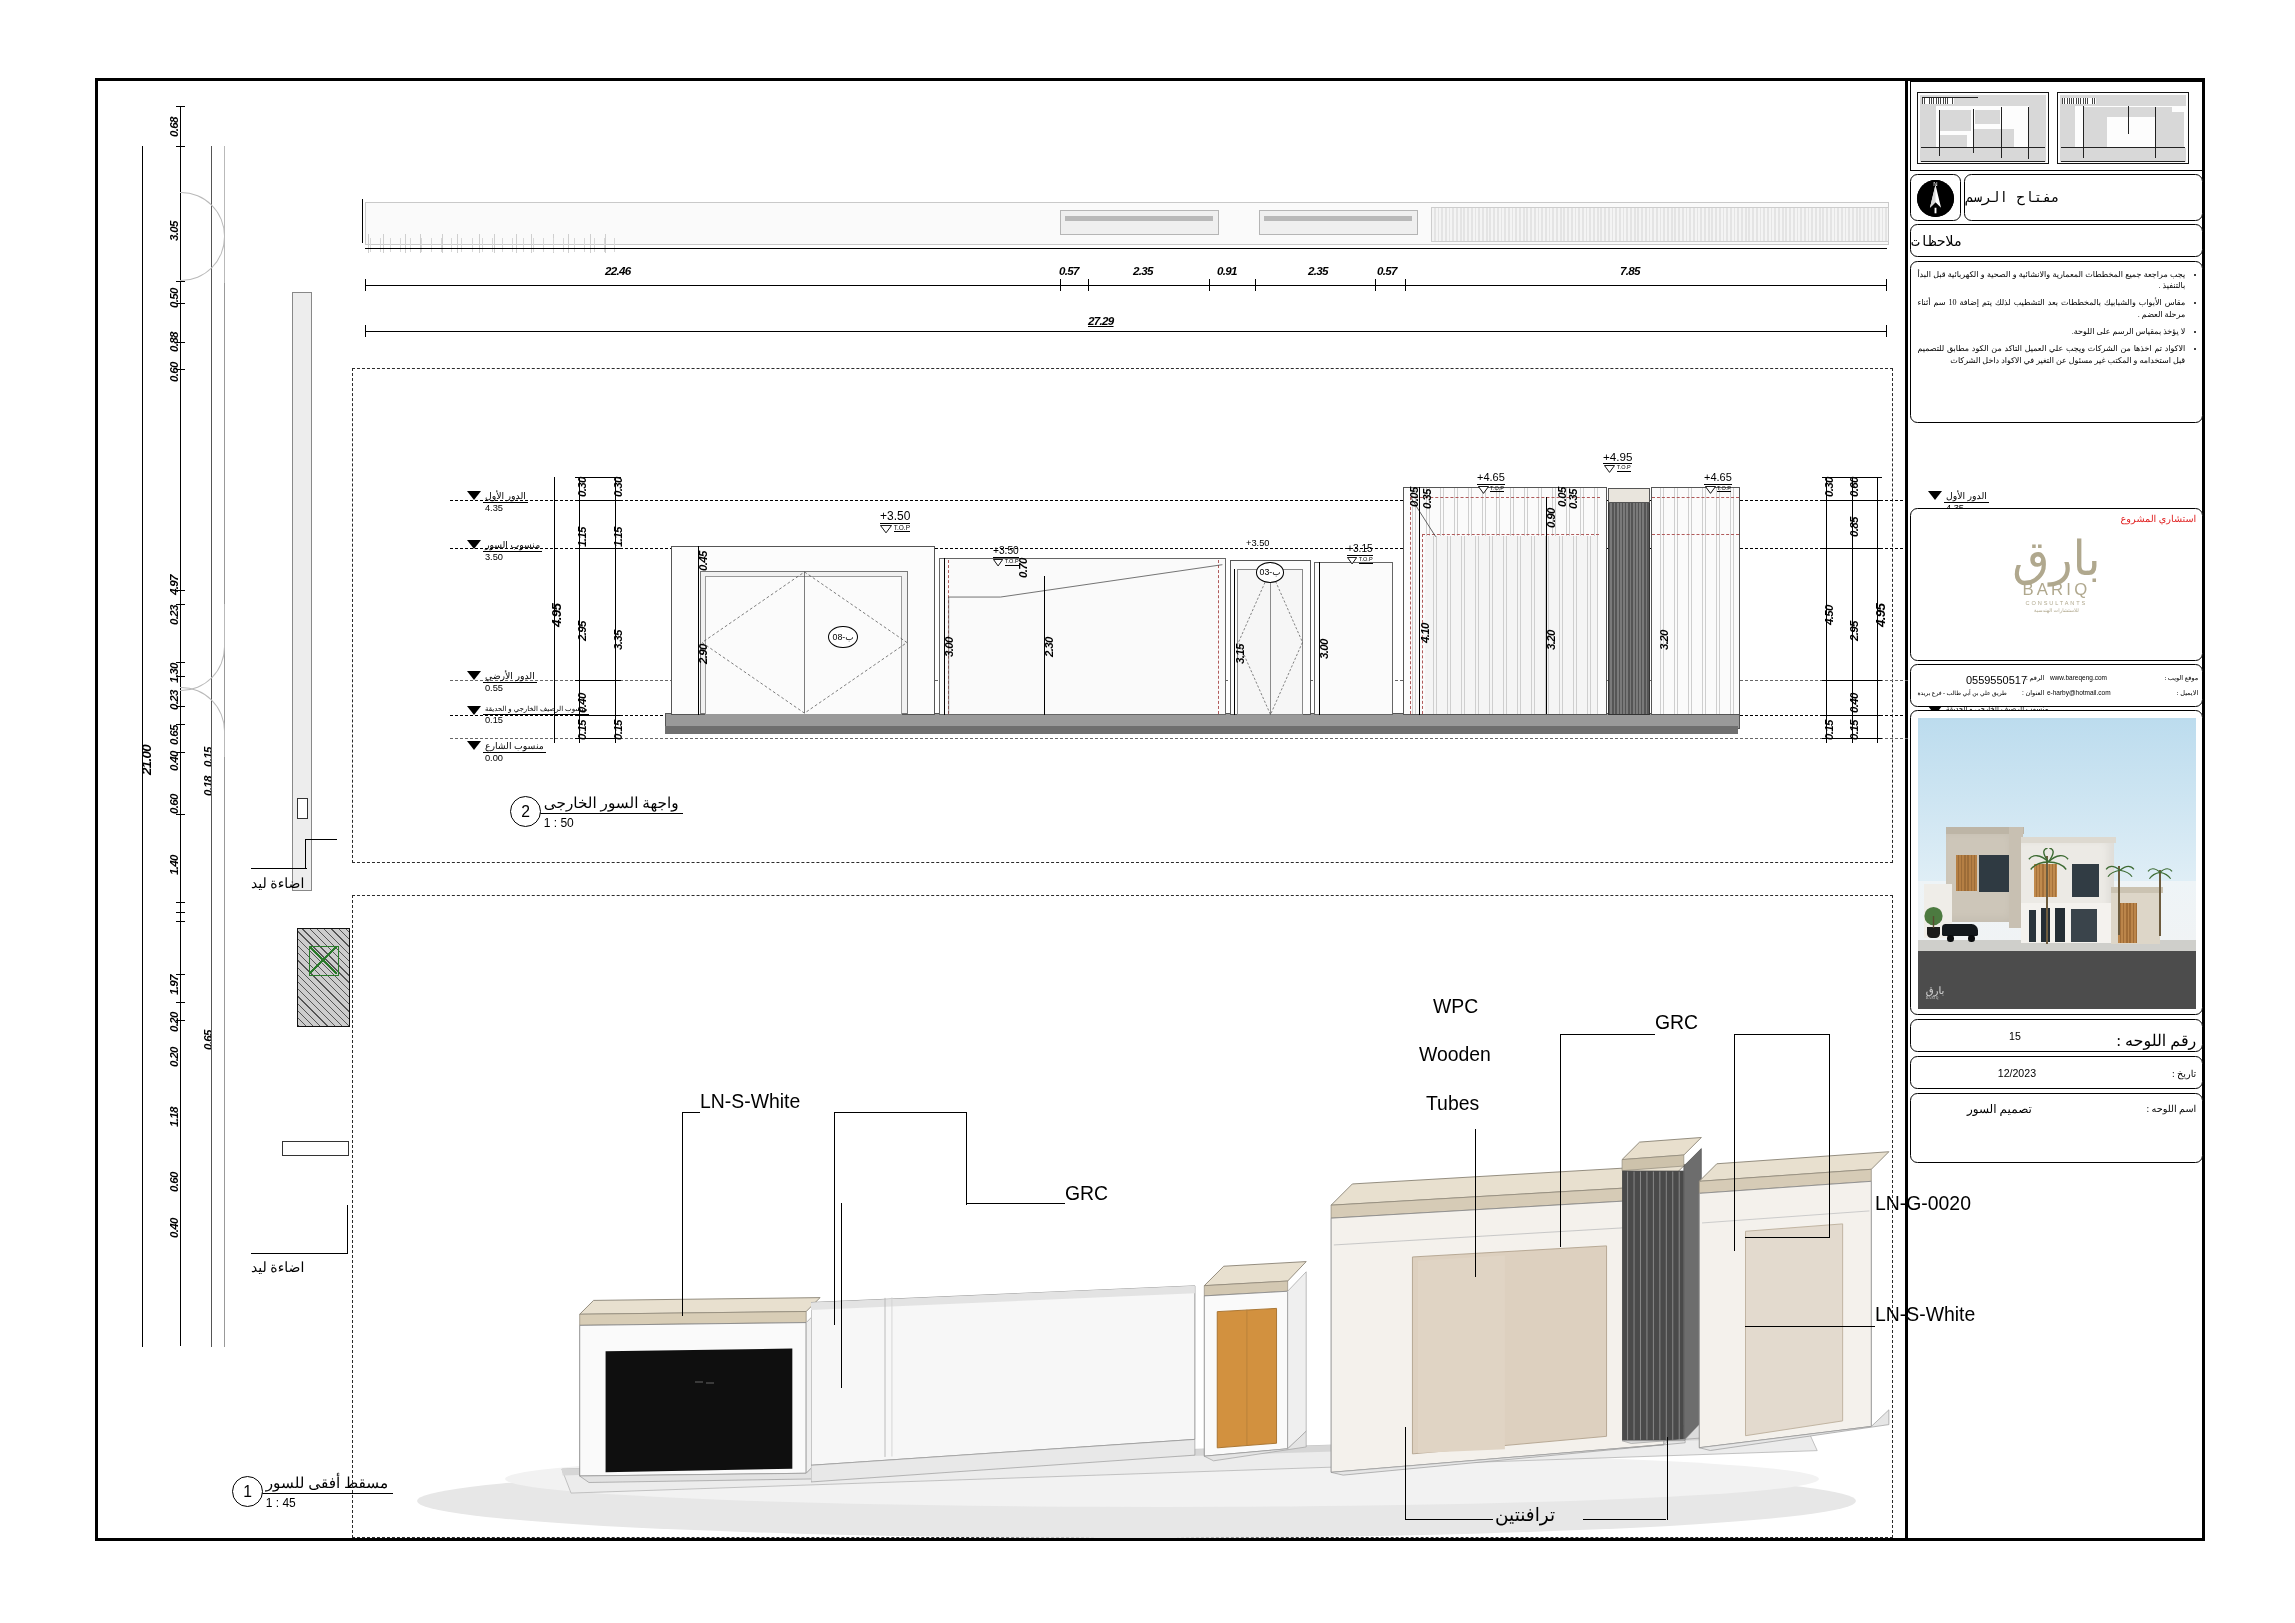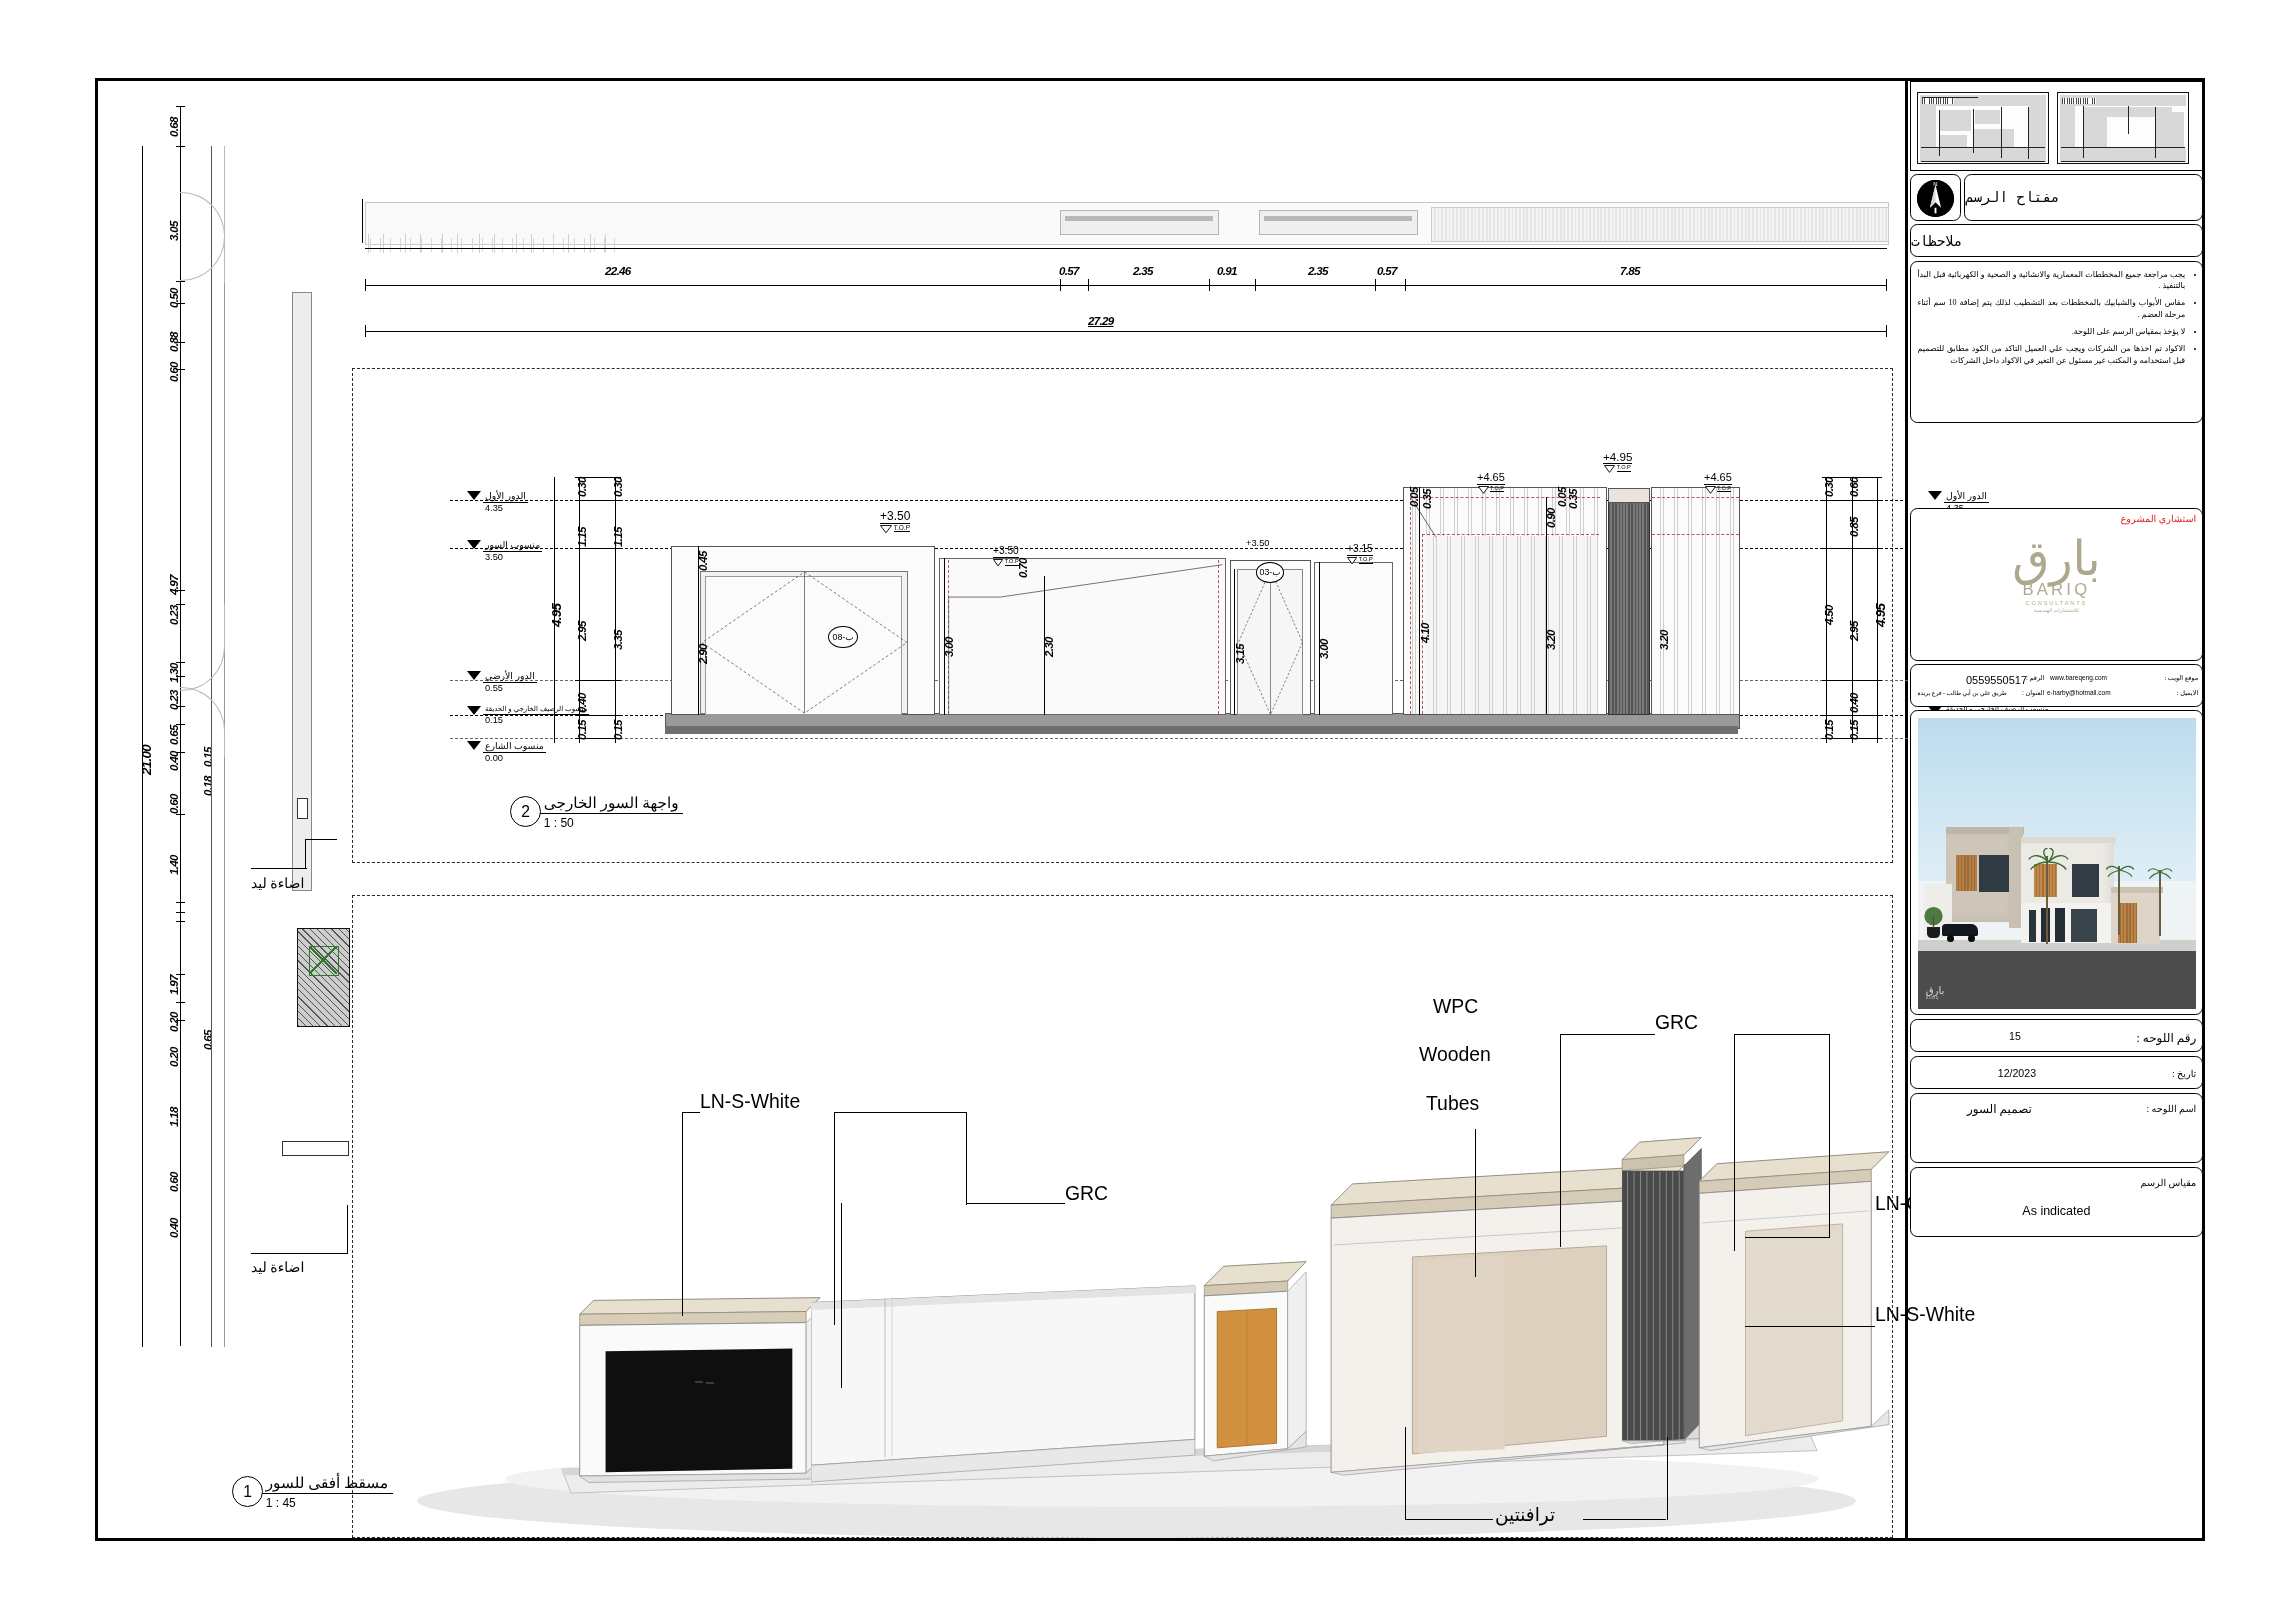--- a/index.html
+++ b/index.html
@@ -830,35 +830,31 @@
 
         <div style="position:absolute;left:7.4px;bottom:9.3px;color:#fff;opacity:.75;
                     font-family:'Liberation Serif',serif;">
           <div style="font-size:10.2px;line-height:1;">بارق</div>
           <div style="font-size:3.2px;letter-spacing:0.7px;">BARIQ</div>
         </div>
       </div>
     </div>
 
     <div class="tbcell" style="left:1.9px;top:938px;width:293px;height:33px;">
-      <div class="tb-label" style="top:11px;right:5.6px;font-size:12px;text-align:center;">رقم اللوحه :</div>
+      <div class="tb-label" style="top:11px;right:5.6px;font-size:16px;text-align:center;">رقم اللوحه :</div>
       <div class="tb-val" style="left:0;right:83px;top:10.2px;">15</div>
     </div>
 
     <div class="tbcell" style="left:1.9px;top:975px;width:293px;height:33px;">
       <div class="tb-label" style="top:11px;right:5.6px;font-size:9.7px;">تاريخ :</div>
       <div class="tb-val" style="left:0;right:79px;top:10.2px;">12/2023</div>
     </div>
 
     <div class="tbcell" style="left:1.9px;top:1012px;width:293px;height:70px;">
       <div class="tb-label" style="top:9.3px;right:5.6px;font-size:9.7px;">اسم اللوحه :</div>
       <div style="position:absolute;left:56px;top:8.3px;font-size:12px;direction:rtl;
                   font-family:'Liberation Serif',serif;">تصميم السور</div>
     </div>
 
-    <div class="tbcell" style="left:1.9px;top:1086px;width:293px;height:70px;">
-      <div class="tb-label" style="top:9.3px;right:5.6px;font-size:9.7px;">مقياس الرسم</div>
-      <div class="tb-val" style="left:0;right:0;top:36px;font-size:12.5px;">As indicated</div>
-    </div>
 
   </div>
 </div>
 
 
 </body></html>

